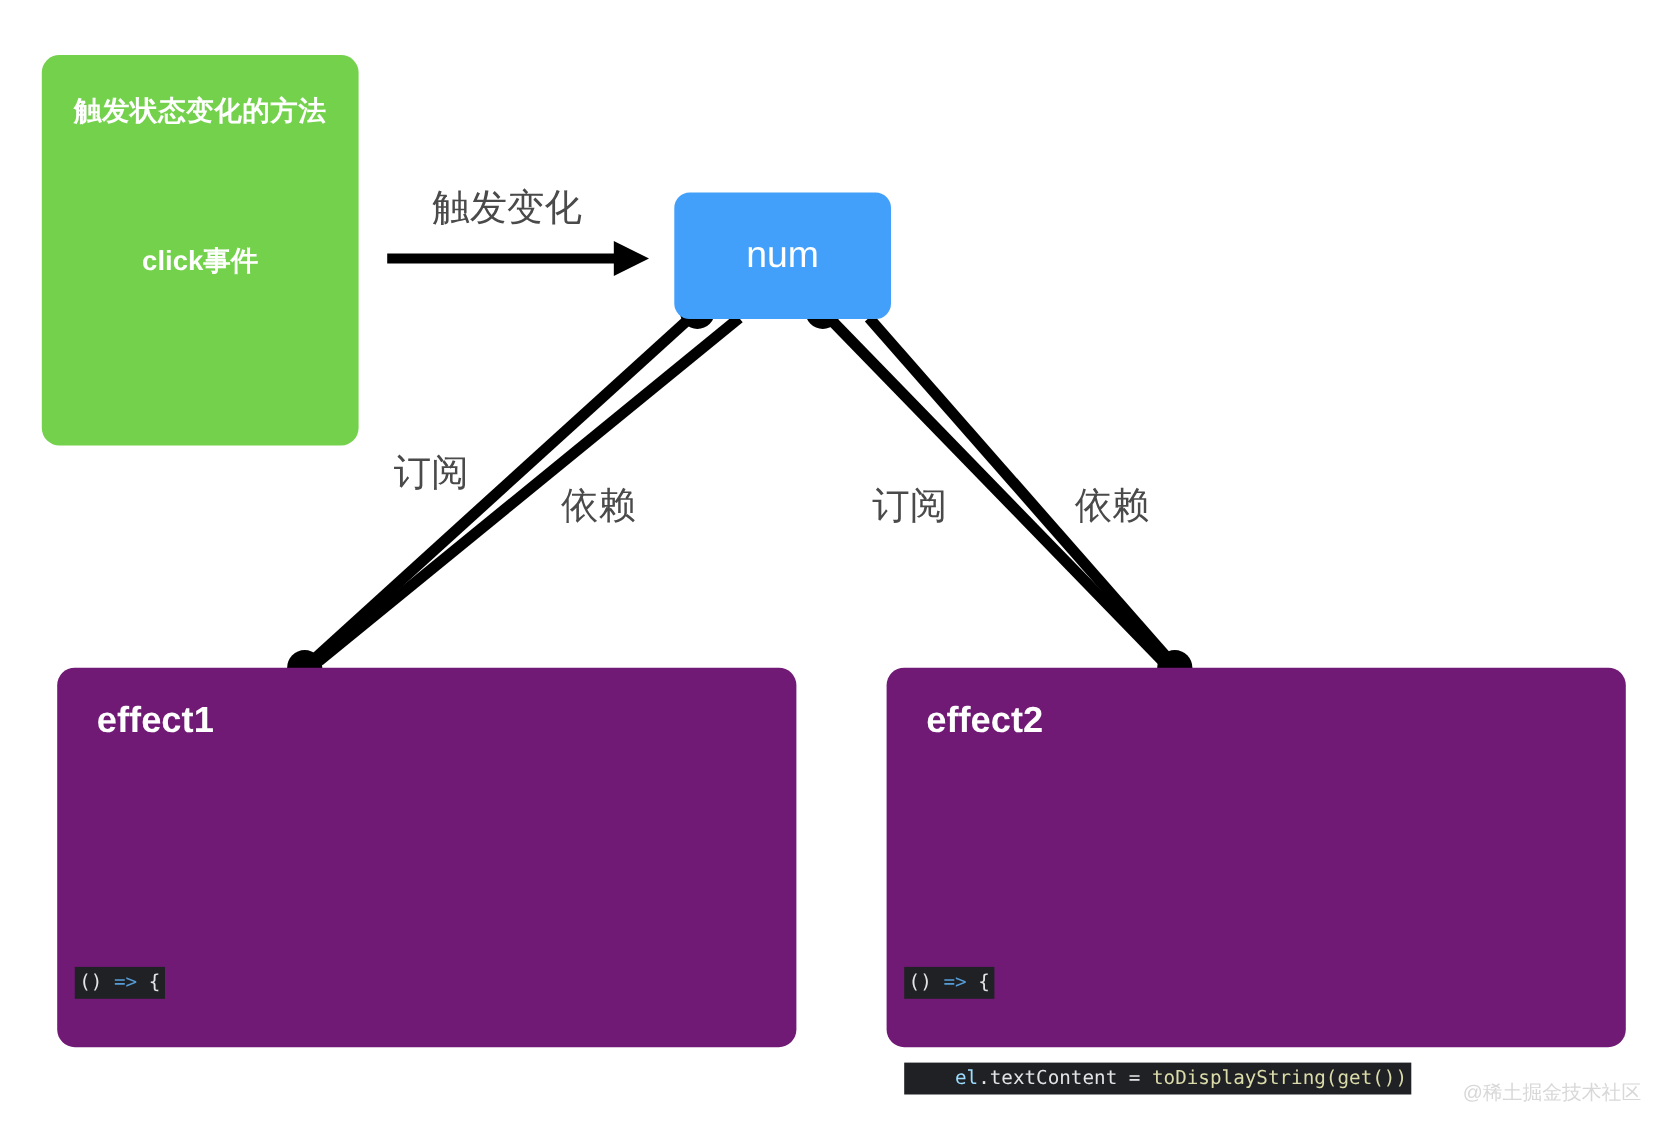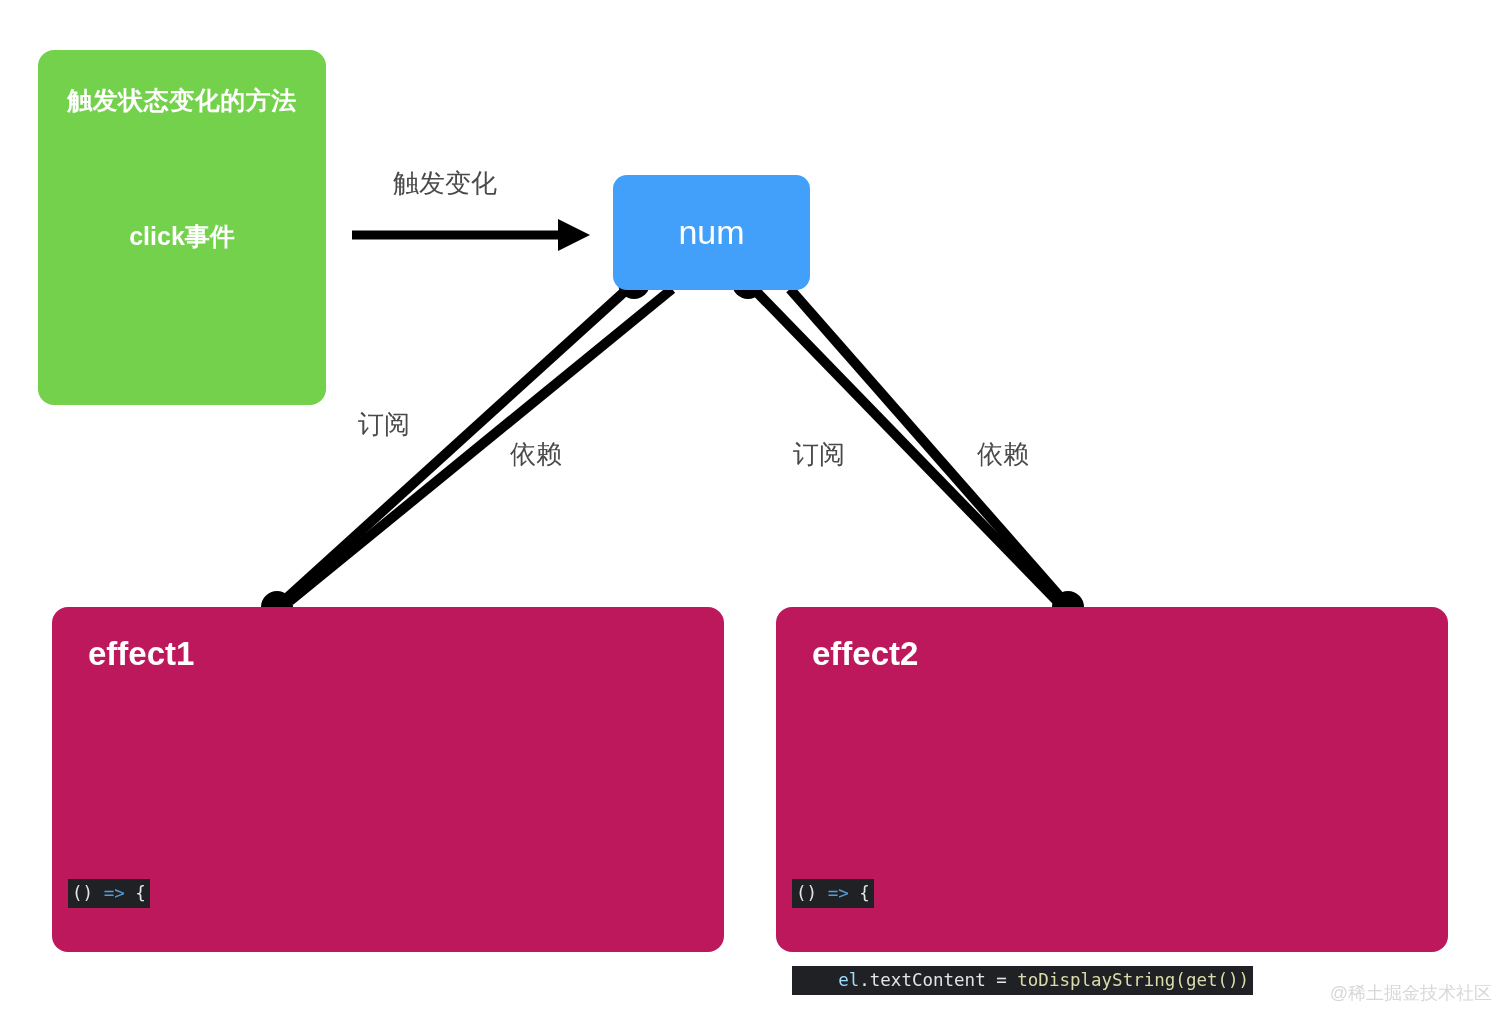--- a/index.html
+++ b/index.html
@@ -75,27 +75,27 @@
     left: 0;
     right: 0;
     top: 38px;
     text-align: center;
     color: #ffffff;
     font-size: 34px;
     font-weight: normal;
   }
   
   .red-box {
-    background: #be185d;
+    background: #701a75;
     border-radius: 16px;
     top: 607px;
     height: 345px;
   }
   .red-box-1 { left: 52px; width: 672px; }
-  .red-box-2 { left: 776px; width: 672px; }
+  .red-box-2 { left: 806px; width: 672px; }
   .red-title {
     position: absolute;
     left: 36px;
     top: 28px;
     color: #ffffff;
     font-size: 33px;
     font-weight: bold;
   }
   .red-desc {
     position: absolute;
@@ -127,21 +127,21 @@
   .tok-arrow { color: #569cd6; }
   .tok-prop { color: #9cdcfe; }
   .tok-fn { color: #dcdcaa; }
   .tok-str { color: #ce9178; }
   .tok-plain { color: #e3e4e6; }
   .tok-op { color: #e3e4e6; }
   
   .edge-label {
     position: absolute;
     color: #4a4a4a;
-    font-size: 26px;
+    font-size: 34px;
     font-weight: normal;
     white-space: nowrap;
   }
   .lbl-trigger { left: 393px; top: 166px; }
   .lbl-sub-left { left: 358px; top: 407px; }
   .lbl-dep-left { left: 510px; top: 437px; }
   .lbl-sub-right { left: 793px; top: 437px; }
   .lbl-dep-right { left: 977px; top: 437px; }
   
   .watermark {

